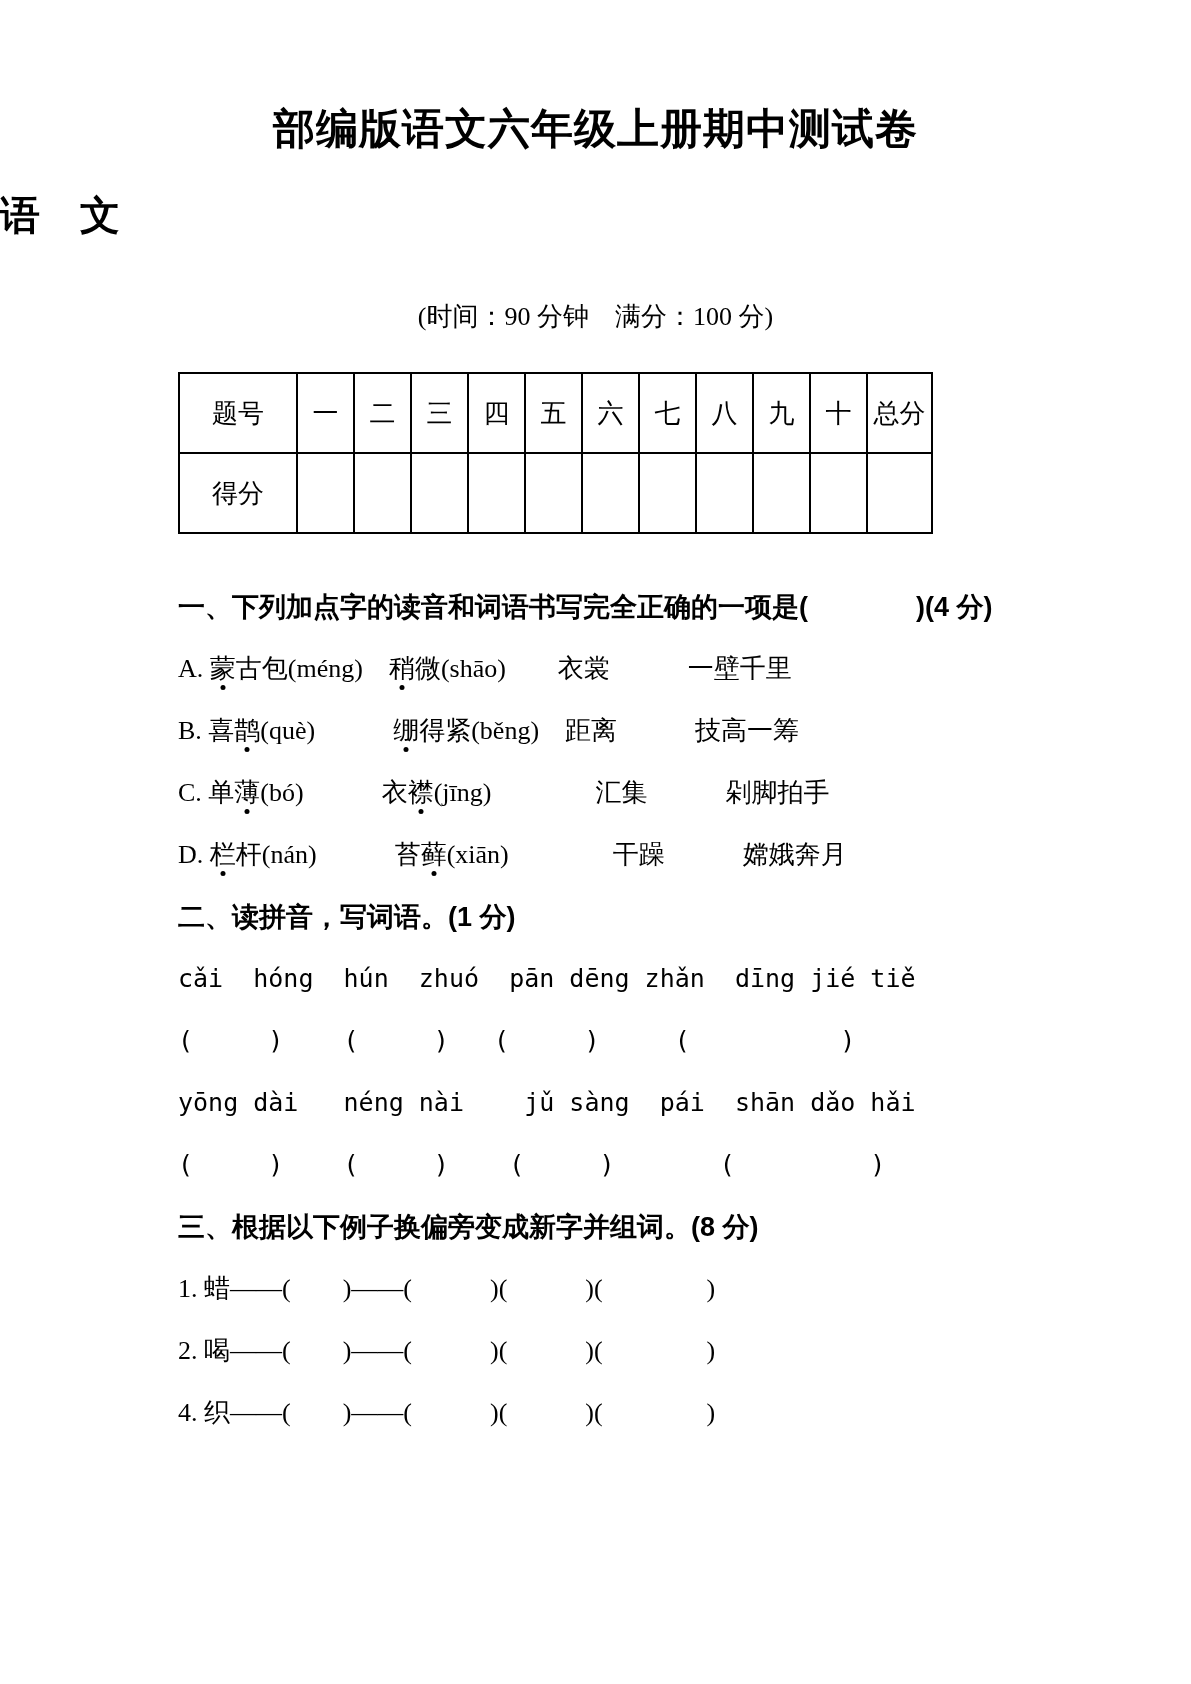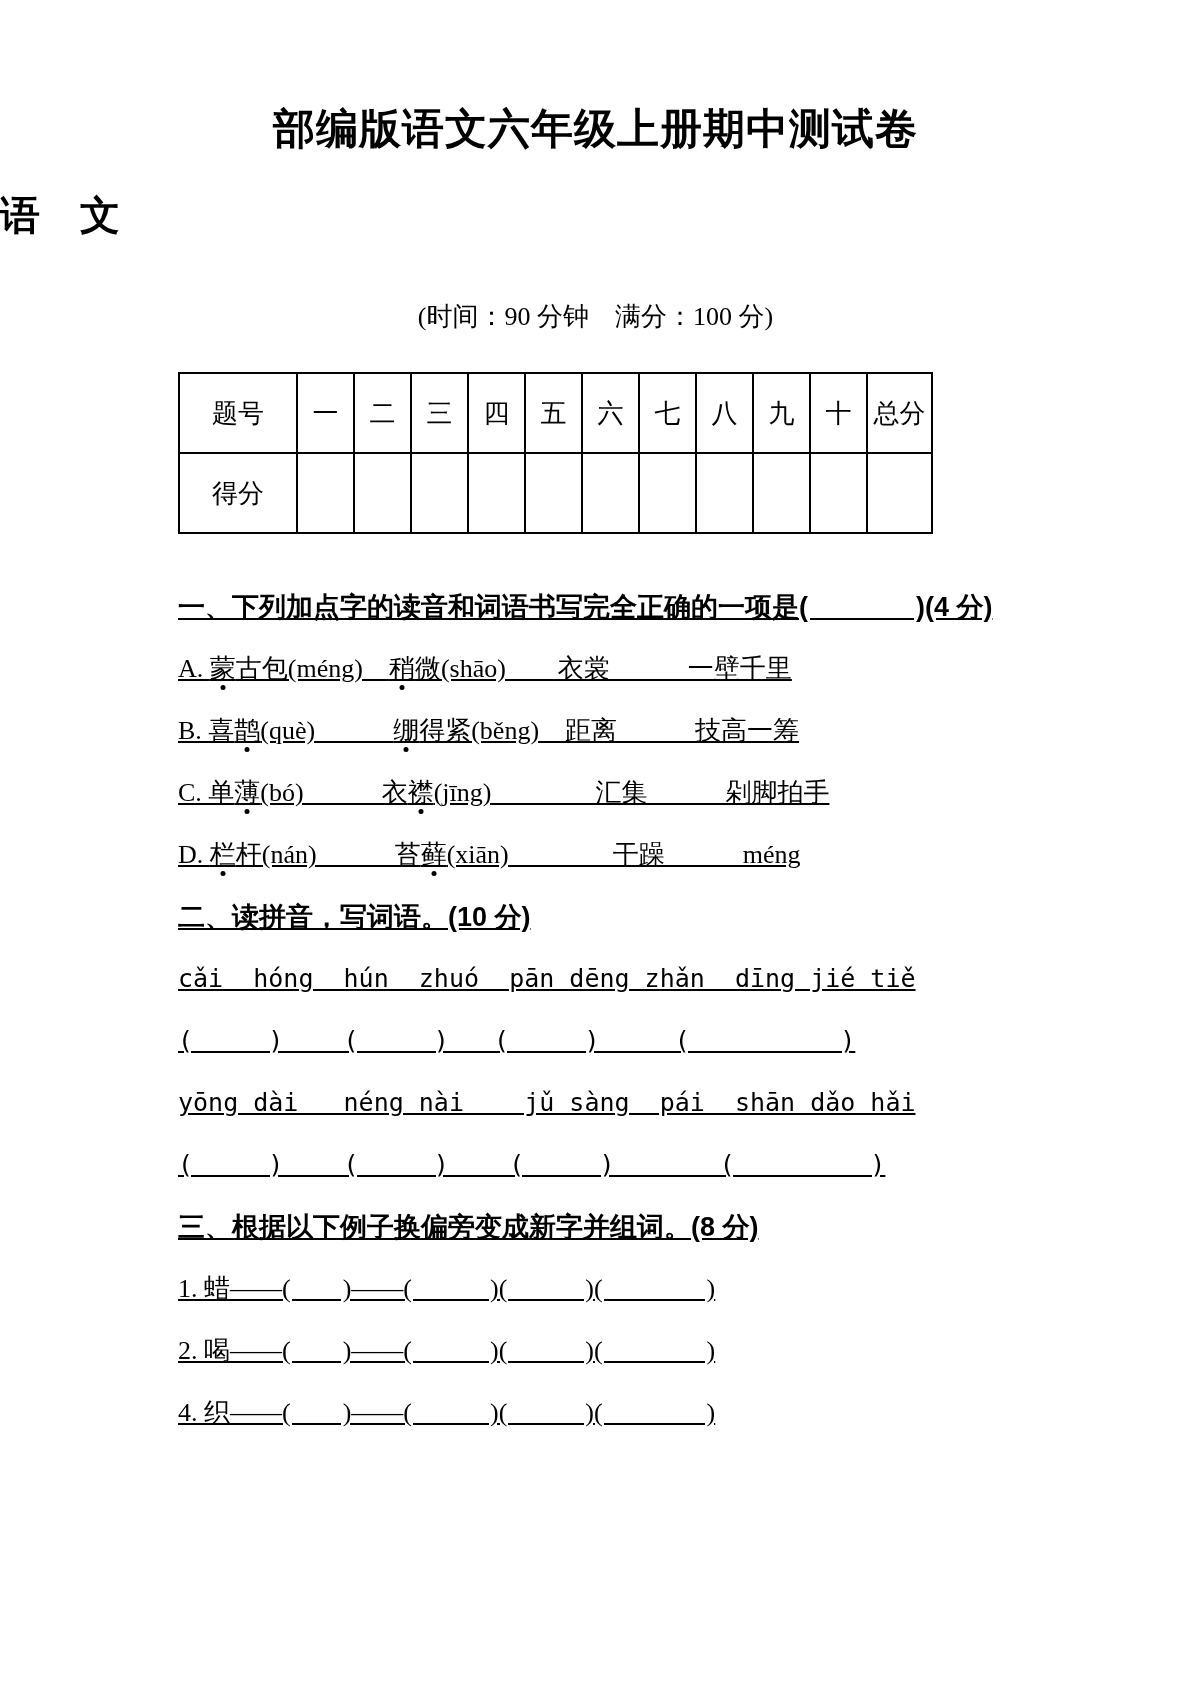--- a/index.html
+++ b/index.html
@@ -44,21 +44,20 @@
     height: 80px;
     text-align: center;
     vertical-align: middle;
     font-size: 26px;
     padding: 0;
   }
 
   .content {
     margin: 42px 0 0 178px;
     width: 860px;
-    text-decoration: underline;
   }
   .line {
     height: 62px;
     line-height: 62px;
     white-space: pre;
     font-size: 26px;
   }
   .sec-heading {
     font-family: "Liberation Sans", sans-serif;
     font-weight: bold;
@@ -138,23 +137,23 @@
   <div class="content">
 
     <div class="line sec-heading">一、下列加点字的读音和词语书写完全正确的一项是(　　　　)(4 分)</div>
 
     <div class="line"><span>A. </span><span class="du">蒙</span><span>古包(méng)　</span><span class="du">稍</span><span>微(shāo)　　衣裳　　　一壁千里</span></div>
 
     <div class="line"><span>B. 喜</span><span class="du">鹊</span><span>(què)　　　</span><span class="du">绷</span><span>得紧(běng)　距离　　　技高一筹</span></div>
 
     <div class="line"><span>C. 单</span><span class="du">薄</span><span>(bó)　　　衣</span><span class="du">襟</span><span>(jīng)　　　　汇集　　　剁脚拍手</span></div>
 
-    <div class="line"><span>D. </span><span class="du">栏</span><span>杆(nán)　　　苔</span><span class="du">藓</span><span>(xiān)　　　　干躁　　　méng</span></div>
+    <div class="line"><span>D. </span><span class="du">栏</span><span>杆(nán)　　　苔</span><span class="du">藓</span><span>(xiān)　　　　干躁　　　嫦娥奔月</span></div>
 
-    <div class="line sec-heading">二、读拼音，写词语。(10 分)</div>
+    <div class="line sec-heading">二、读拼音，写词语。(1 分)</div>
 
     <div class="line pinyin">cǎi  hóng  hún  zhuó  pān dēng zhǎn  dīng jié tiě</div>
     <div class="line pinyin">(     )    (     )   (     )     (          )</div>
     <div class="line pinyin">yōng dài   néng nài    jǔ sàng  pái  shān dǎo hǎi</div>
     <div class="line pinyin">(     )    (     )    (     )       (         )</div>
 
     <div class="line sec-heading">三、根据以下例子换偏旁变成新字并组词。(8 分)</div>
 
     <div class="line">1. 蜡——(　　)——(　　　)(　　　)(　　　　)</div>
     <div class="line">2. 喝——(　　)——(　　　)(　　　)(　　　　)</div>

